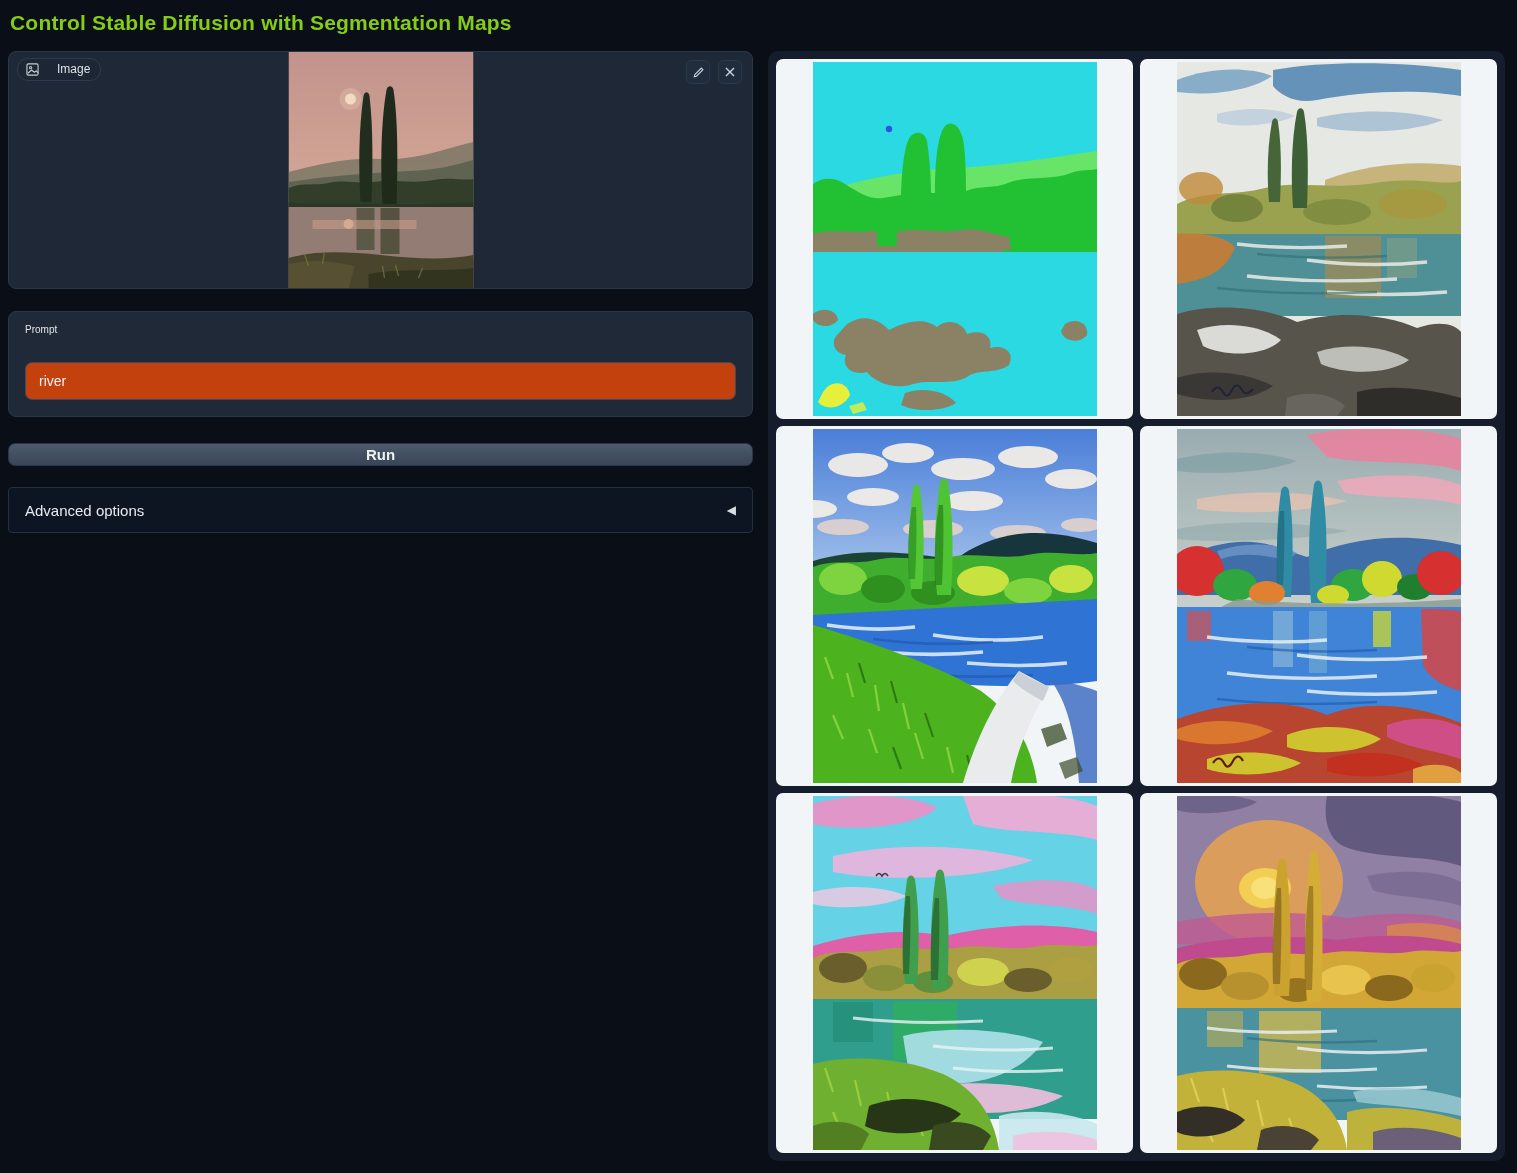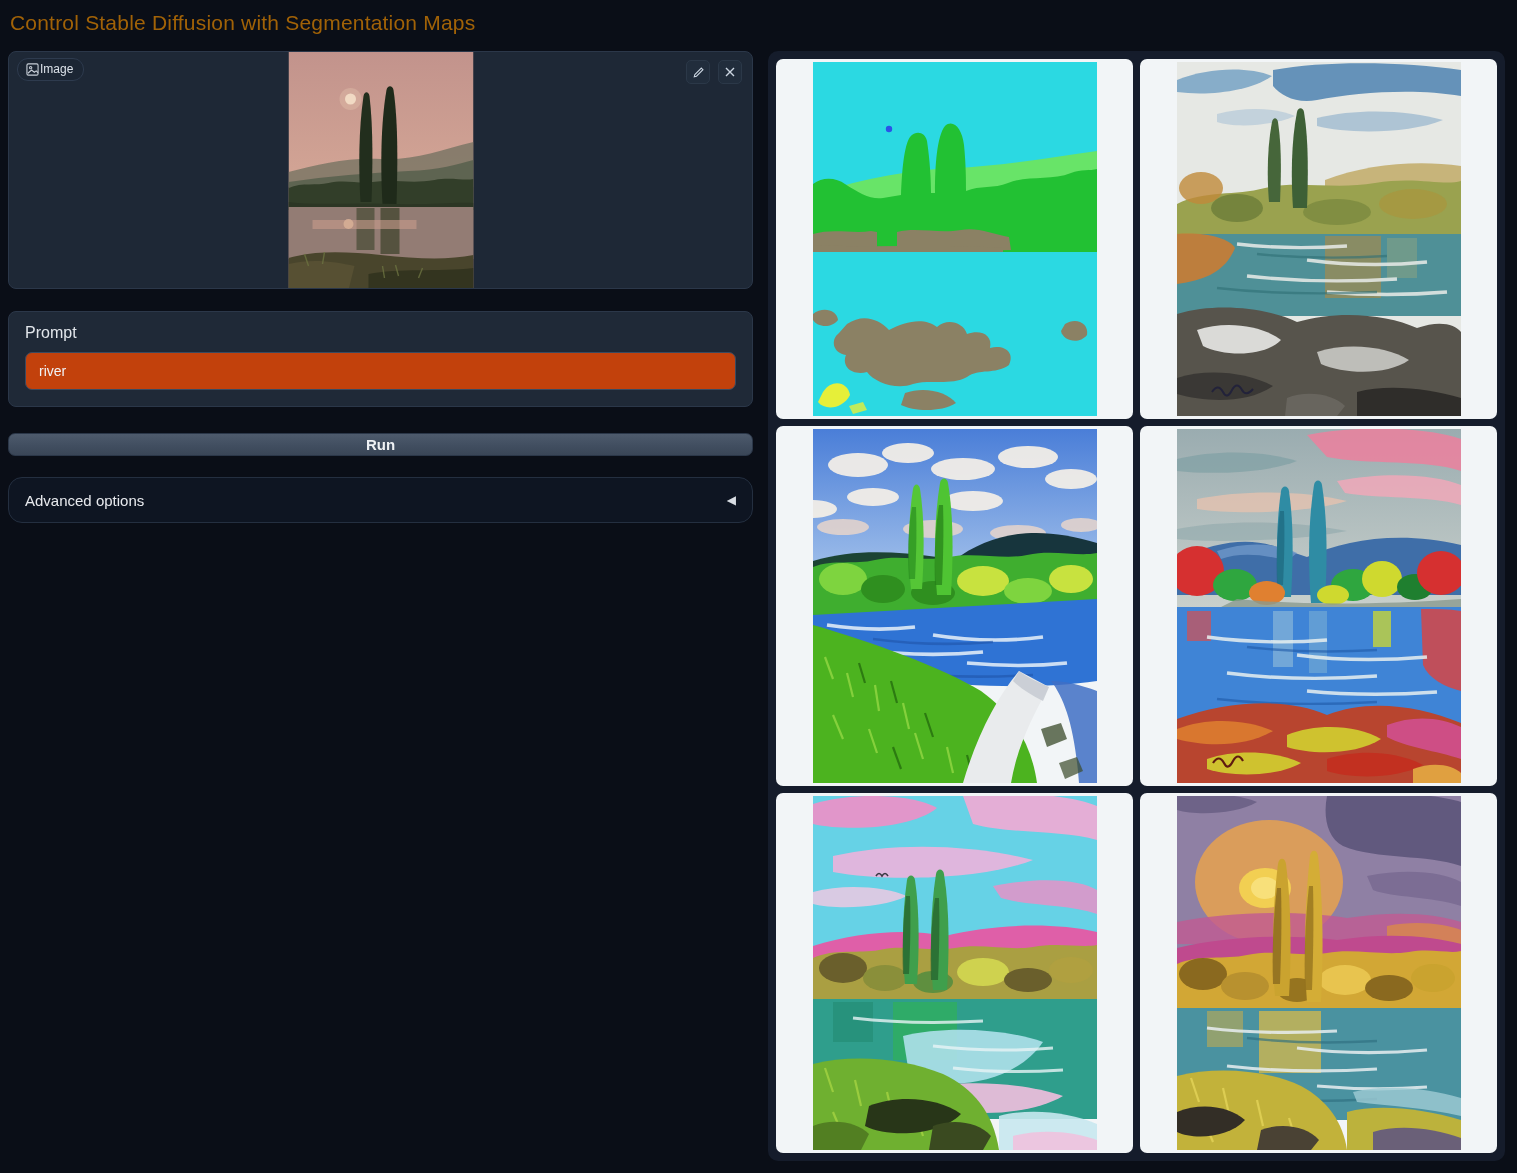--- a/index.html
+++ b/index.html
@@ -1,46 +1,46 @@
 <!DOCTYPE html>
 <html><head>
 <meta charset="utf-8">
 <style>
   * { margin: 0; padding: 0; box-sizing: border-box; }
   html,body { width: 1517px; height: 1173px; background: #0a0e17;
     font-family: "Liberation Sans", "DejaVu Sans", sans-serif; color: #e5e7eb; overflow: hidden; }
   .page { padding: 8px; }
-  h1.title { font-size: 21px; font-weight: 400; color: #a16207; letter-spacing: .2px; margin: 3px 0 16px 2px; }
+  h1.title { font-size: 21px; font-weight: 700; color: #84cc16; letter-spacing: .2px; margin: 3px 0 16px 2px; }
   .main { display: flex; gap: 15px; align-items: flex-start; }
 
   
   .left-col { width: 745px; flex: none; }
   .image-component { position: relative; height: 238px; background: #1e2836;
     border: 1px solid #2b3749; border-radius: 8px; overflow: hidden; }
   .image-thumb { position: absolute; left: 50%; top: 0; transform: translateX(-50%); display:block; }
   .image-label-chip { position: absolute; top: 6px; left: 8px; z-index: 2; display: inline-flex;
-    align-items: center; gap: 1px; padding: 3px 10px 4px 8px; background: #1c2634;
+    align-items: center; gap: 18px; padding: 3px 10px 4px 8px; background: #1c2634;
     border: 1px solid #2e3b4e; border-radius: 11px; font-size: 12px; color: #dbe1e8; }
   .corner-buttons { position: absolute; top: 8px; right: 10px; z-index: 2; display: flex; gap: 8px; }
   .icon-btn { width: 24px; height: 24px; background: #212d3c; border: 1px solid #2b3848;
     border-radius: 5px; display: grid; place-items: center; cursor: pointer; color: #cbd5e1; }
 
   .prompt-panel { margin-top: 22px; background: #1f2937; border: 1px solid #2b3749;
     border-radius: 8px; padding: 12px 16px 16px; }
-  .prompt-label { display: block; font-size: 16px; color: #e2e6eb; margin-bottom: 10px; }
+  .prompt-label { display: block; font-size: 10px; color: #e2e6eb; margin-bottom: 27px; }
   .prompt-input { width: 100%; height: 38px; background: #c2410c; border: 1px solid #3a4a60;
     border-radius: 7px; padding: 0 13px; color: #f1f3f6; font-size: 14px; outline: none;
     font-family: "Liberation Sans", "DejaVu Sans", sans-serif; }
 
   .run-button { margin-top: 26px; width: 100%; height: 23px; border-radius: 7px;
     border: 1px solid #2b3749; background: linear-gradient(180deg, #4e5b6d 0%, #414e60 55%, #3a4657 100%);
     color: #eef1f4; font-weight: 700; font-size: 15px; cursor: pointer;
     font-family: "Liberation Sans", "DejaVu Sans", sans-serif; }
 
-  .advanced { margin-top: 21px; height: 46px; border: 1px solid #242f40; border-radius: 14px;
+  .advanced { margin-top: 21px; height: 46px; border: 1px solid #242f40; border-radius: 4px;
     background: #0e1522; display: flex; align-items: center; justify-content: space-between;
     padding: 0 16px; font-size: 15px; color: #e8eaee; cursor: pointer; }
   .advanced .arrow { font-size: 12px; color: #d8dde3; }
 
   
   .gallery { width: 737px; background: #151c2b; border-radius: 10px; padding: 8px;
     display: grid; grid-template-columns: repeat(2, 1fr); gap: 7px; }
   .gallery-item { height: 360px; background: #f2f5f7; border-radius: 7px;
     display: flex; align-items: center; justify-content: center; overflow: hidden; cursor: pointer; }
   .gallery-item svg { display: block; }

